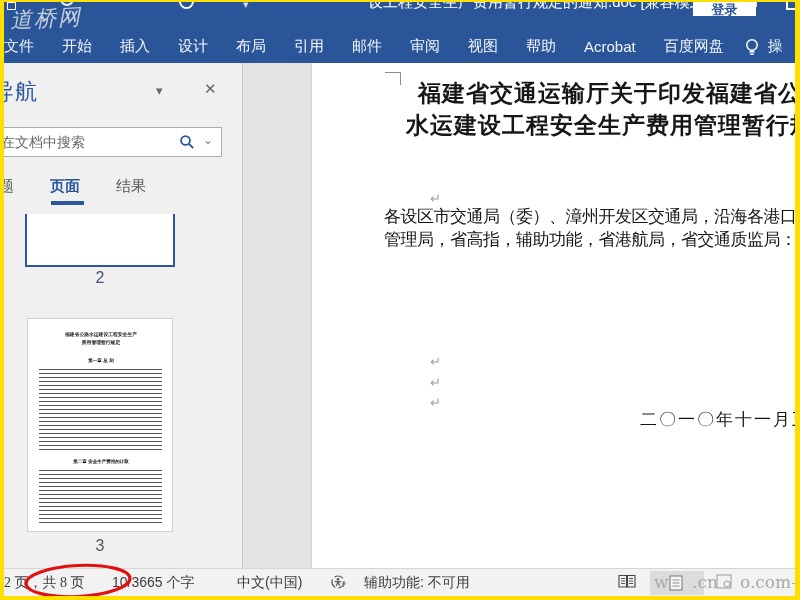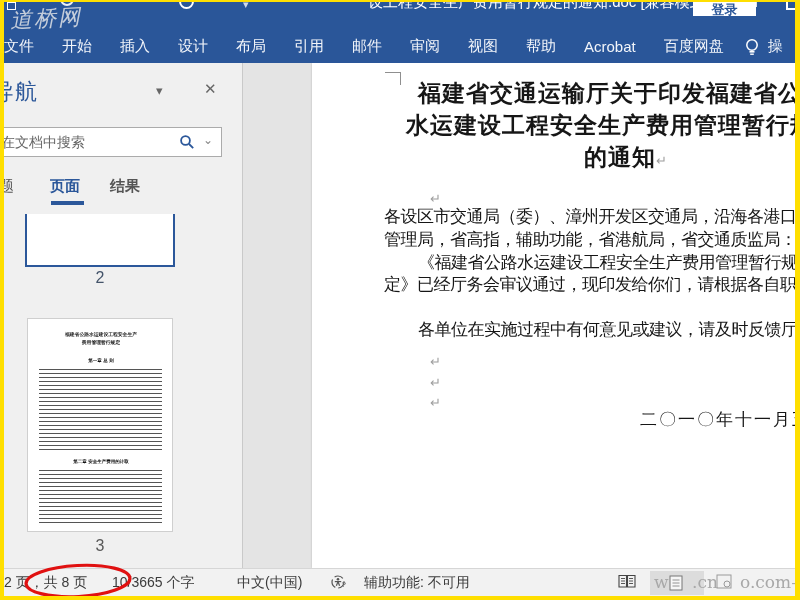--- a/index.html
+++ b/index.html
@@ -40,21 +40,21 @@
   .nav-drop { position:absolute; left:156px; top:20px; color:#666; font-size:13px; }
   .nav-close { position:absolute; left:204px; top:17px; color:#666; font-size:15px; }
   .nav-search { position:absolute; left:-8px; top:64px; width:230px; height:30px; background:#fff; border:1px solid #ababab; }
   .nav-search .ph { position:absolute; left:8px; top:6px; color:#666; font-size:14px; white-space:nowrap; }
   .nav-search .mag { position:absolute; right:26px; top:6px; }
   .nav-search .scaret { position:absolute; right:8px; top:5px; color:#888; font-size:12px; }
   .nav-tabs { position:absolute; left:0; top:108px; width:243px; height:34px; font-size:15px; color:#555; }
   .ntab { position:absolute; top:6px; white-space:nowrap; }
   .ntab.t0 { left:-16px; }
   .ntab.t1 { left:50px; color:#2b579a; font-weight:bold; }
-  .ntab.t2 { left:110px;font-weight:bold; }
+  .ntab.t2 { left:116px; }
   .ntab-underline { position:absolute; left:51px; top:30px; width:33px; height:4px; background:#2b579a; }
   .thumb2 { position:absolute; left:25px; top:151px; width:150px; height:53px; background:#fff; border:2px solid #2b579a; border-top:none; }
   .pnum2 { position:absolute; left:0; top:206px; width:200px; text-align:center; color:#44546a; font-size:16px; }
   .thumb3 { position:absolute; left:27px; top:255px; width:146px; height:214px; background:#fff; border:1px solid #cfcfcf; overflow:hidden; }
   .pnum3 { position:absolute; left:0; top:474px; width:200px; text-align:center; color:#595959; font-size:16px; }
   .t3-title { position:absolute; left:0; width:146px; text-align:center; color:#222; font-size:6px; font-weight:bold; transform:scale(.8); line-height:7px; font-family:"DejaVu Serif", serif; white-space:nowrap; }
   .t3-h { position:absolute; left:0; width:146px; text-align:center; color:#111; font-size:6px; font-weight:bold; transform:scale(.75); font-family:"DejaVu Serif", serif; white-space:nowrap; }
   .t3-block { position:absolute; left:11px; right:10px; background:repeating-linear-gradient(to bottom, rgba(55,55,55,.85) 0 1px, transparent 1px 4px); }
 
   
@@ -149,41 +149,37 @@
       </div>
       <div class="pnum3">3</div>
     </div>
 
     <div class="docarea">
       <div class="page">
         <div class="margin-mark"></div>
 
         <div class="dline t-big" style="left:106px; top:15px;">福建省交通运输厅关于印发福建省公路</div>
         <div class="dline t-big" style="left:94px; top:47px;">水运建设工程安全生产费用管理暂行规定</div>
-        <div class="dline t-big" style="left:272px; top:79px;"><span>的通知</span><span class="pmark">↵</span></div>
 
         <span class="pm-abs" style="left:118px; top:128px;">↵</span>
 
         <div class="dline body-l" style="left:72px; top:142px;">各设区市交通局（委）、漳州开发区交通局，沿海各港口（</div>
         <div class="dline body-l" style="left:72px; top:165px;"><span>管理局，省高指，辅助功能，省港航局，省交通质监局：</span><span class="pmark">↵</span></div>
-        <div class="dline body-l" style="left:106px; top:188px;">《福建省公路水运建设工程安全生产费用管理暂行规</div>
-        <div class="dline body-l" style="left:72px; top:210px;">定》已经厅务会审议通过，现印发给你们，请根据各自职</div>
-        <div class="dline body-l" style="left:106px; top:255px;">各单位在实施过程中有何意见或建议，请及时反馈厅</div>
 
         <span class="pm-abs" style="left:118px; top:291px;">↵</span>
         <span class="pm-abs" style="left:118px; top:312px;">↵</span>
         <span class="pm-abs" style="left:118px; top:332px;">↵</span>
 
         <div class="dline body-l" style="left:328px; top:345px; letter-spacing:2px;">二〇一〇年十一月五日</div>
       </div>
     </div>
   </div>
 
   <div class="statusbar">
-    <span class="sitem" style="left:4px;">2 页，共 8 页</span>
+    <span class="sitem" style="left:4px;font-family:Liberation Serif, serif;">2 页，共 8 页</span>
     <span class="sitem" style="left:112px;">10/3665 个字</span>
     <span class="sitem" style="left:237px;">中文(中国)</span>
     <svg class="acc-icon" style="left:331px;" width="16" height="16" viewBox="0 0 16 16">
       <circle cx="7" cy="8" r="6" fill="none" stroke="#555" stroke-width="1.2" stroke-dasharray="9 3"></circle>
       <circle cx="7" cy="5.2" r="1.3" fill="#555"></circle>
       <line x1="3.8" y1="7.6" x2="10.2" y2="7.6" stroke="#555" stroke-width="1.2"></line>
       <line x1="7" y1="7.6" x2="5.4" y2="11.8" stroke="#555" stroke-width="1.2"></line>
       <line x1="7" y1="7.6" x2="8.6" y2="11.8" stroke="#555" stroke-width="1.2"></line>
       <text x="10.5" y="13" font-size="8" fill="#555">?</text>
     </svg>

